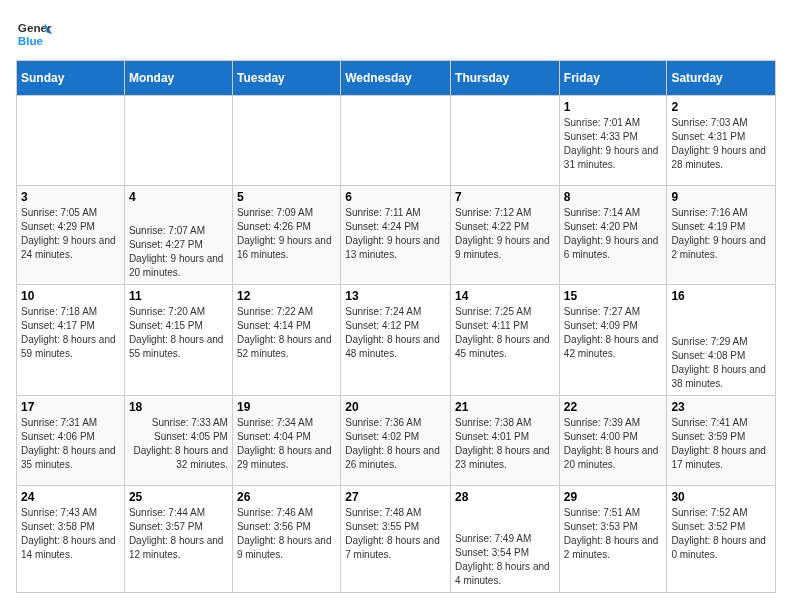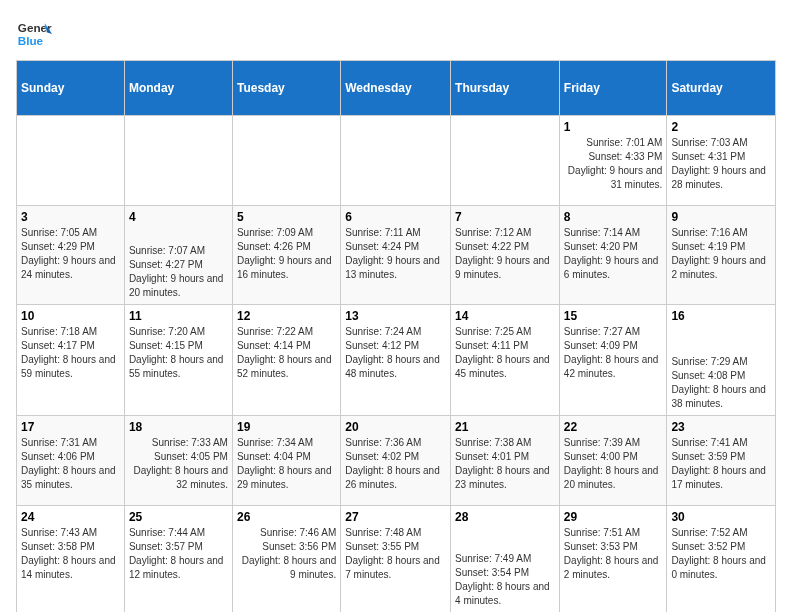--- a/index.html
+++ b/index.html
@@ -38,21 +38,21 @@
       color: #555;
     }
     table {
       width: 100%;
       border-collapse: collapse;
       font-size: 11px;
     }
     thead tr th {
       background-color: #1a73c7;
       color: #fff;
-      padding: 20px 4px;
+      padding: 10px 4px;
       text-align: left;
       font-size: 12px;
       font-weight: bold;
       border: 1px solid #ccc;
     }
     tbody tr td {
       border: 1px solid #ccc;
       vertical-align: top;
       padding: 4px;
       height: 90px;
@@ -105,21 +105,21 @@
   </thead>
   <tbody id="calendar-body">
   <tr>
         <td class="empty-cell"></td>
         <td class="empty-cell"></td>
         <td class="empty-cell"></td>
         <td class="empty-cell"></td>
         <td class="empty-cell"></td>
         <td>
           <span class="day-number">1</span>
-          <div class="day-detail" style="white-space: pre-line; text-align: right;">Sunrise: 7:01 AM
+          <div class="day-detail" style="white-space: pre-line;">Sunrise: 7:01 AM
 Sunset: 4:33 PM
 Daylight: 9 hours and 31 minutes.</div>
         </td>
         <td>
           <span class="day-number">2</span>
           <div class="day-detail" style="white-space: pre-line;">Sunrise: 7:03 AM
 Sunset: 4:31 PM
 Daylight: 9 hours and 28 minutes.</div>
         </td>
       </tr>
@@ -263,21 +263,21 @@
 Daylight: 8 hours and 14 minutes.</div>
         </td>
         <td>
           <span class="day-number">25</span>
           <div class="day-detail" style="white-space: pre-line;">Sunrise: 7:44 AM
 Sunset: 3:57 PM
 Daylight: 8 hours and 12 minutes.</div>
         </td>
         <td>
           <span class="day-number">26</span>
-          <div class="day-detail" style="white-space: pre-line; text-align: right;">Sunrise: 7:46 AM
+          <div class="day-detail" style="white-space: pre-line;">Sunrise: 7:46 AM
 Sunset: 3:56 PM
 Daylight: 8 hours and 9 minutes.</div>
         </td>
         <td>
           <span class="day-number">27</span>
           <div class="day-detail" style="white-space: pre-line;">Sunrise: 7:48 AM
 Sunset: 3:55 PM
 Daylight: 8 hours and 7 minutes.</div>
         </td>
         <td>

